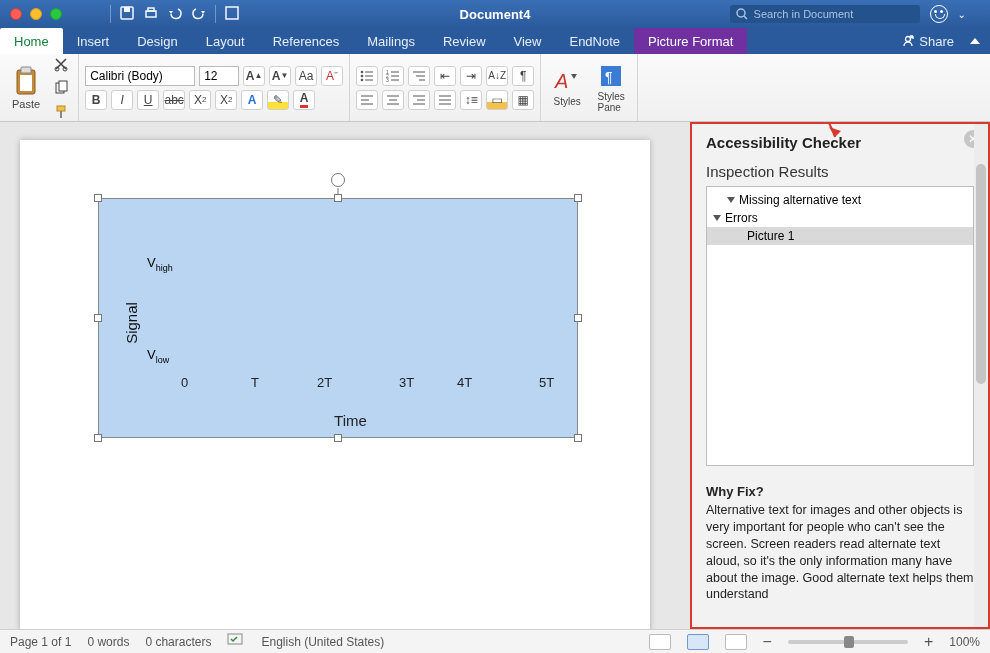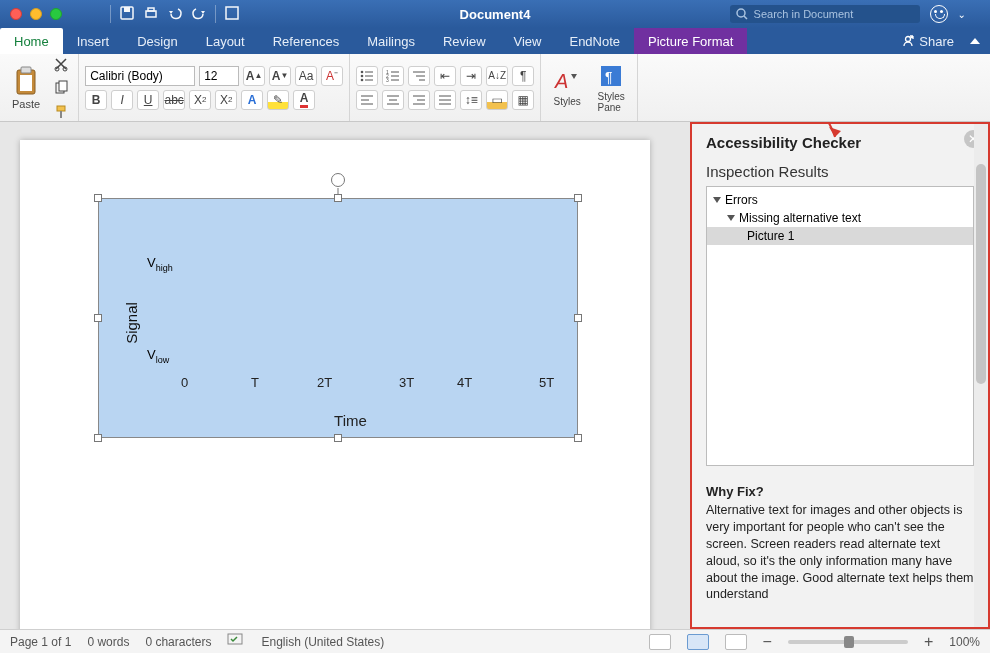--- a/index.html
+++ b/index.html
@@ -360,27 +360,27 @@
 
   <div class="acc-pane">
     <svg class="annot-arrow" width="120" height="70">
       <path d="M5 5 Q 90 5 105 55" fill="none" stroke="#d63a2f" stroke-width="2"></path>
       <path d="M105 55 l-6 -10 l12 4 z" fill="#d63a2f"></path>
     </svg>
     <span class="acc-close">✕</span>
     <div class="acc-title">Accessibility Checker</div>
     <div class="acc-sub">Inspection Results</div>
     <div class="acc-list">
+      <div class="tree-row tree-indent1">
+          <span class="tree-tri"></span>
+          <span>Missing alternative text</span>
+        </div>
       <div class="tree-row">
           <span class="tree-tri"></span>
           <span>Errors</span>
-        </div>
-      <div class="tree-row tree-indent1">
-          <span class="tree-tri"></span>
-          <span>Missing alternative text</span>
         </div>
       <div class="tree-row tree-indent2 tree-sel">
           <span>Picture 1</span>
         </div>
     </div>
     <div class="why">
       <h4>Why Fix?</h4>
       <p>Alternative text for images and other objects is very important for people who can't see the screen. Screen readers read alternate text aloud, so it's the only information many have about the image. Good alternate text helps them understand</p>
     </div>
     <div class="vscroll">

